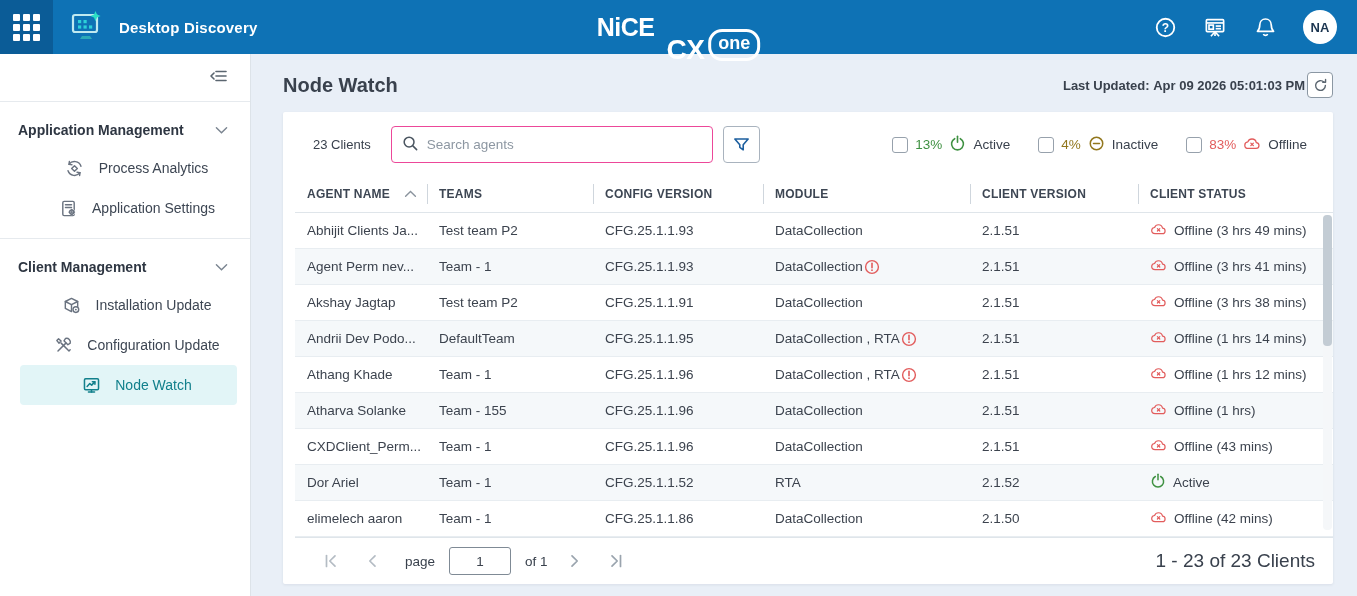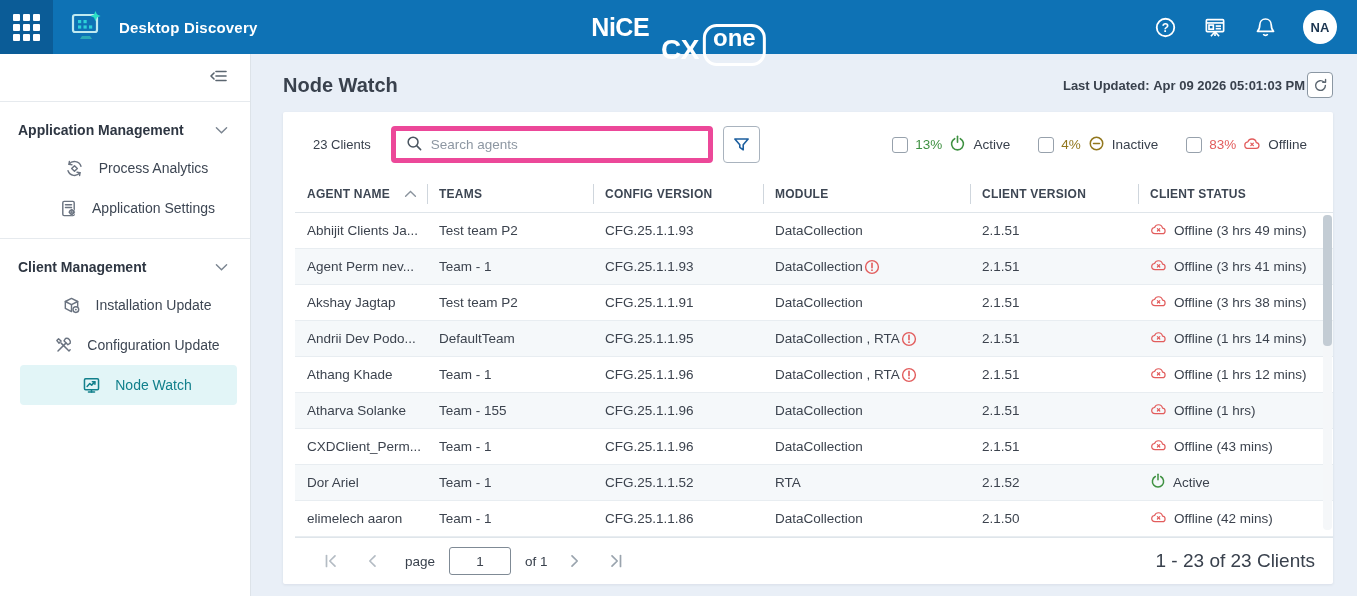--- a/index.html
+++ b/index.html
@@ -10,21 +10,21 @@
   .topbar { height:54px; background:#0e72b5; display:flex; align-items:center; position:relative; }
   .launcher { width:53px; height:54px; background:#0b5c97; display:flex; align-items:center; justify-content:center; cursor:pointer; }
   .grid9 { display:grid; grid-template-columns:repeat(3,7px); grid-template-rows:repeat(3,7px); gap:3px; }
   .grid9 span { background:#fff; border-radius:1px; }
   .brand-left { display:flex; align-items:center; gap:16px; margin-left:16px; }
   .brand-left .title { color:#fff; font-size:15px; font-weight:700; letter-spacing:.2px; }
   .brand-center { position:absolute; left:50%; top:50%; transform:translate(-50%,-50%); display:flex; align-items:center; gap:12px; color:#fff; }
   .brand-nice { font-size:25px; font-weight:800; letter-spacing:-0.5px; }
   .brand-cx-wrap { display:flex; align-items:center; gap:4px; }
   .brand-cx { font-size:28px; font-weight:700; letter-spacing:-0.5px;margin-top:46px; }
-  .brand-one { border:3px solid #fff; border-radius:14px; padding:0 7px 14px 7px; font-size:24px; font-weight:800; line-height:22px;margin-top:36px; }
+  .brand-one { border:3px solid #fff; border-radius:14px; padding:0 7px 4px 7px; font-size:18px; font-weight:800; line-height:22px;margin-top:36px; }
   .topbar-right { margin-left:auto; display:flex; align-items:center; gap:26px; padding-right:20px; }
   .tb-icon { width:24px; height:24px; display:flex; align-items:center; justify-content:center; cursor:pointer; }
   .avatar { width:34px; height:34px; border-radius:50%; background:#fff; color:#1c3550; font-weight:700; font-size:13px; display:flex; align-items:center; justify-content:center; cursor:pointer; }
 
   
   .app-body { display:flex; height:542px; }
   .sidebar { width:251px; background:#fff; border-right:1px solid #dde3e9; display:flex; flex-direction:column; }
   .main { flex:1; padding:18px 24px 0 32px; }
 
   
@@ -42,21 +42,21 @@
   .page-title { font-size:20px; font-weight:600; color:#39414d; }
   .updated { display:flex; align-items:center; gap:2px; }
   .updated .txt { font-size:13px; color:#39414d; font-weight:700; }
   .updated .txt .val { font-weight:600; }
   .refresh-btn { width:26px; height:26px; border:1px solid #8b97a3; border-radius:4px; background:#fff; display:flex; align-items:center; justify-content:center; cursor:pointer; }
 
   
   .card { background:#fff; border-radius:2px; box-shadow:0 1px 3px rgba(30,40,60,.08); position:relative;padding-left:12px; }
   .toolbar { display:flex; align-items:center; padding:14px 16px 13px 12px; }
   .client-count { font-size:13px; color:#39414d; margin:0 20px 0 6px; white-space:nowrap; }
-  .search-box { display:flex; align-items:center; gap:8px; width:322px; height:37px; border:5px solid #ec4899; border-radius:4px; padding:0 10px; background:#fff; }
+  .search-box { display:flex; align-items:center; gap:8px; width:322px; height:37px; border:1px solid #ec4899; border-radius:4px; padding:0 10px; background:#fff; }
   .search-box input { border:none; outline:none; flex:1; font-size:13.5px; font-family:inherit; color:#3c434e; }
   .search-box input::placeholder { color:#8d97a2; }
   .filter-btn { width:37px; height:37px; margin-left:10px; border:1px solid #a9b3be; border-radius:4px; background:#fff; display:flex; align-items:center; justify-content:center; cursor:pointer; }
   .legend { margin-left:auto; display:flex; align-items:center; gap:28px; padding-right:10px; }
   .legend-item { display:flex; align-items:center; gap:7px; cursor:pointer; }
   .cbx { width:16px; height:16px; border:1.5px solid #97a1ac; border-radius:3px; background:#fff; }
   .pct { font-size:13.5px; font-weight:400; }
   .pct.green { color:#3f9142; } .pct.olive { color:#92771d; } .pct.red { color:#e25c5c; }
   .legend-item .lbl { color:#39414d; font-size:13.5px; }
 

